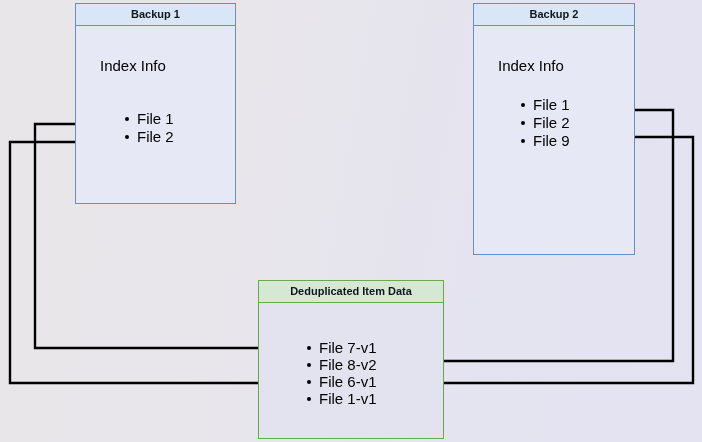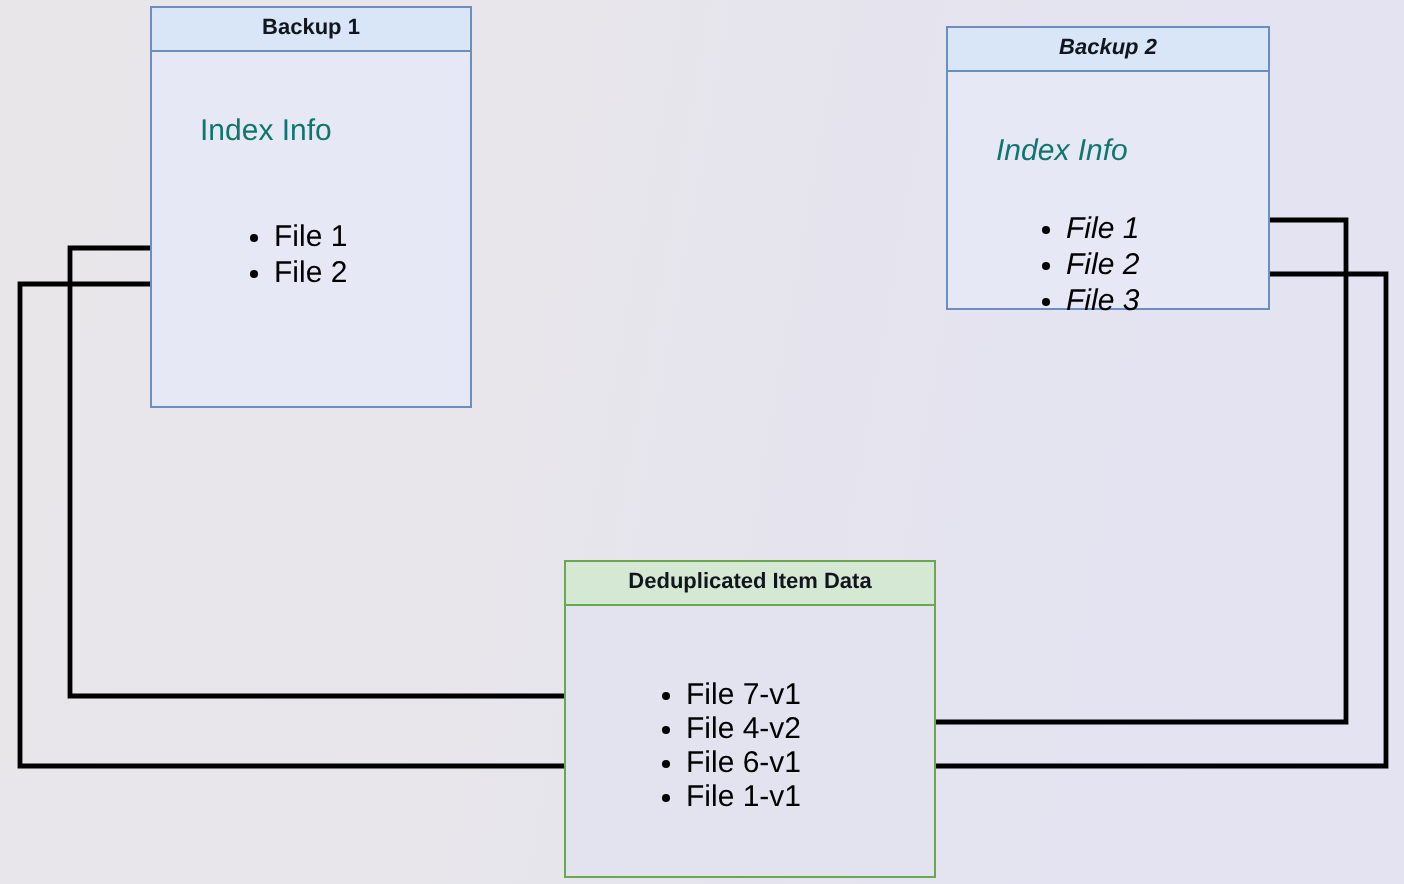--- a/index.html
+++ b/index.html
@@ -49,32 +49,31 @@
     border-bottom: 1px solid #6c8ebf;
   }
   .node .node-body {
     position: relative;
     height: calc(100% - 22px);
   }
 
   .node.green {
     border-color: #6aa84f;
     background: #e3e3f0;
-    margin-left: 24px;
   }
   .node.green .node-header {
     background: #d5e8d4;
     border-bottom-color: #6aa84f;
   }
 
   
   .index-label {
     position: absolute;
     font-size: 15px;
-    color: #0f766e;
+    color: #000000;
     white-space: nowrap;
   }
   .file-list {
     position: absolute;
     margin: 0;
     padding: 0;
     list-style: none;
   }
   .file-list li {
     position: relative;
@@ -131,37 +130,37 @@
     <div class="node-header">Backup 1</div>
     <div class="node-body">
       <div class="index-label" style="left:24px; top:31px;">Index Info</div>
       <ul class="file-list" style="left:47px; top:84px;">
         <li>File 1</li>
         <li>File 2</li>
       </ul>
     </div>
   </div>
 
-  <div class="node" style="left:473px; top:13px; width:162px; height:142px;font-style:italic;">
+  <div class="node" style="left:473px; top:3px; width:162px; height:252px;">
     <div class="node-header">Backup 2</div>
     <div class="node-body">
       <div class="index-label" style="left:24px; top:31px;">Index Info</div>
       <ul class="file-list" style="left:45px; top:70px;">
         <li>File 1</li>
         <li>File 2</li>
-        <li>File 3</li>
+        <li>File 9</li>
       </ul>
     </div>
   </div>
 
   <div class="node green" style="left:258px; top:280px; width:186px; height:159px;">
     <div class="node-header">Deduplicated Item Data</div>
     <div class="node-body">
       <ul class="file-list dedupe-list" style="left:46px; top:36px;">
         <li>File 7-v1</li>
-        <li>File 4-v2</li>
+        <li>File 8-v2</li>
         <li>File 6-v1</li>
         <li>File 1-v1</li>
       </ul>
     </div>
   </div>
 
 </div>
 
 </body></html>

